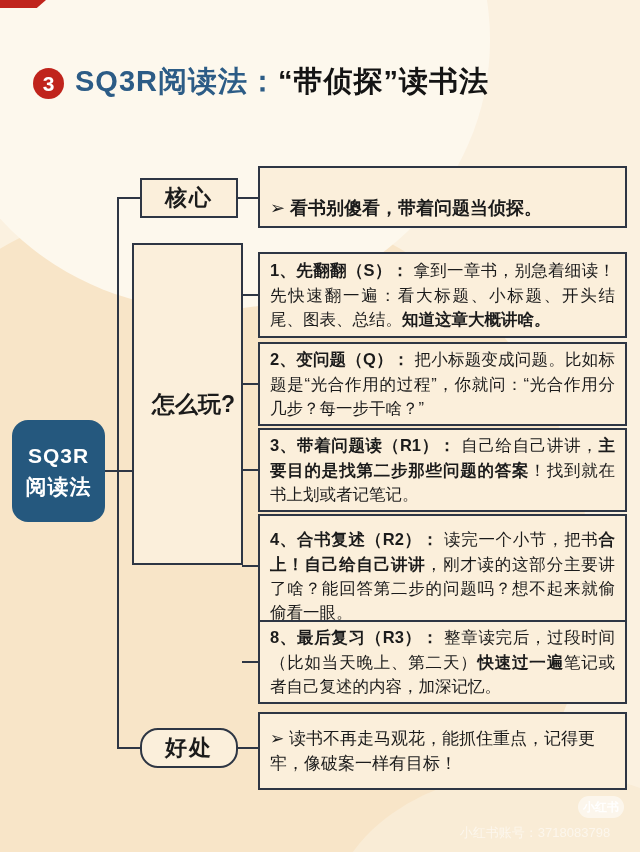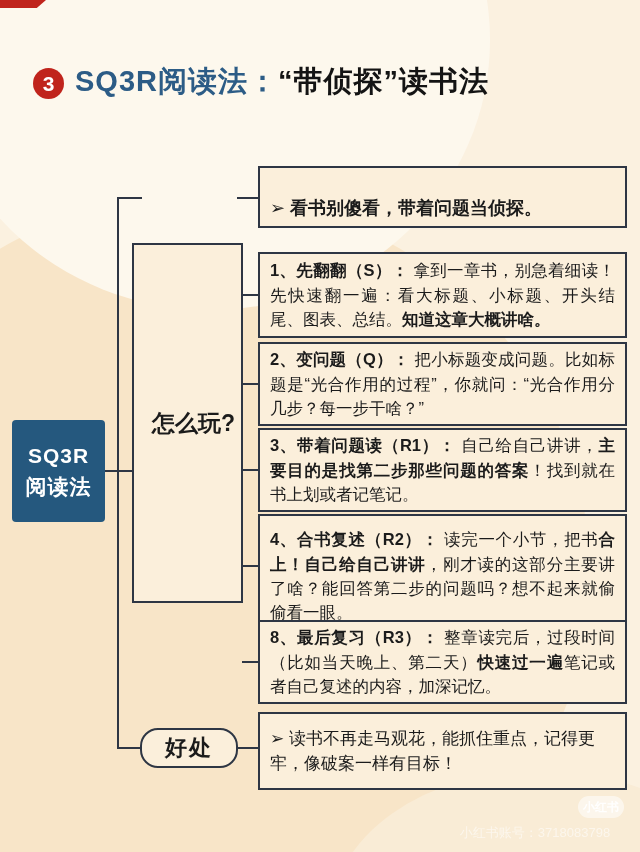--- a/index.html
+++ b/index.html
@@ -38,42 +38,42 @@
   
   .line{position:absolute;background:#2e3644;z-index:1;}
 
   
   .node{
     position:absolute;z-index:2;background:#fbefdb;border:2px solid #2e3644;
     box-sizing:border-box;
   }
   .label-box{display:flex;align-items:center;justify-content:center;font-weight:700;font-size:22px;letter-spacing:2px;}
   .core-label{left:140px;top:178px;width:98px;height:40px;}
-  .how-label{left:132px;top:243px;width:111px;height:360px;font-size:23px;letter-spacing:0;padding-left:12px;}
+  .how-label{left:132px;top:243px;width:111px;height:322px;font-size:23px;letter-spacing:0;padding-left:12px;}
   .benefit-label{left:140px;top:728px;width:98px;height:40px;border-radius:18px;}
 
   .detail{
     left:258px;width:369px;padding:4px 10px;display:flex;align-items:center;
     font-size:16.5px;line-height:1.48;text-align:justify;
   }
   .detail .inner{width:100%;}
   .core-detail{top:166px;height:62px;font-size:18px;font-weight:700;text-align:left;align-items:flex-end;}
   .step-1{top:252px;height:86px;}
   .step-2{top:342px;height:84px;}
   .step-3{top:428px;height:84px;}
   .step-4{top:514px;height:124px;}
   .step-5{top:620px;height:84px;}
   .benefit-detail{top:712px;height:78px;font-size:17px;text-align:left;}
 
   .rich span.b{font-weight:700;}
 
   
   .root-node{
     position:absolute;left:12px;top:420px;width:93px;height:102px;z-index:2;
-    background:#25587e;border-radius:4px;
+    background:#25587e;border-radius:16px;
     display:flex;flex-direction:column;align-items:center;justify-content:center;
     color:#ffffff;font-weight:700;font-size:21px;line-height:1.5;letter-spacing:1px;
   }
 
   
   .wm-pill{
     position:absolute;left:578px;top:796px;width:46px;height:22px;z-index:3;
     background:rgba(255,255,255,0.55);border-radius:11px;
     display:flex;align-items:center;justify-content:center;
     color:rgba(255,255,255,0.95);font-size:12px;font-weight:700;
@@ -112,20 +112,23 @@
   <div class="line" style="left:242px;top:383px;width:17px;height:2px;"></div>
   <div class="line" style="left:242px;top:469px;width:17px;height:2px;"></div>
   <div class="line" style="left:242px;top:565px;width:17px;height:2px;"></div>
   <div class="line" style="left:242px;top:661px;width:17px;height:2px;"></div>
 
   <div class="root-node">
     <span>SQ3R</span>
     <span>阅读法</span>
   </div>
 
+  <div class="node label-box core-label">
+    <span>核心</span>
+  </div>
   <div class="node label-box how-label">
     <span>怎么玩?</span>
   </div>
   <div class="node label-box benefit-label">
     <span>好处</span>
   </div>
 
   <div class="node detail core-detail">
     <div class="inner rich"><span class="b">➢ 看书别傻看，带着问题当侦探。</span></div>
   </div>

